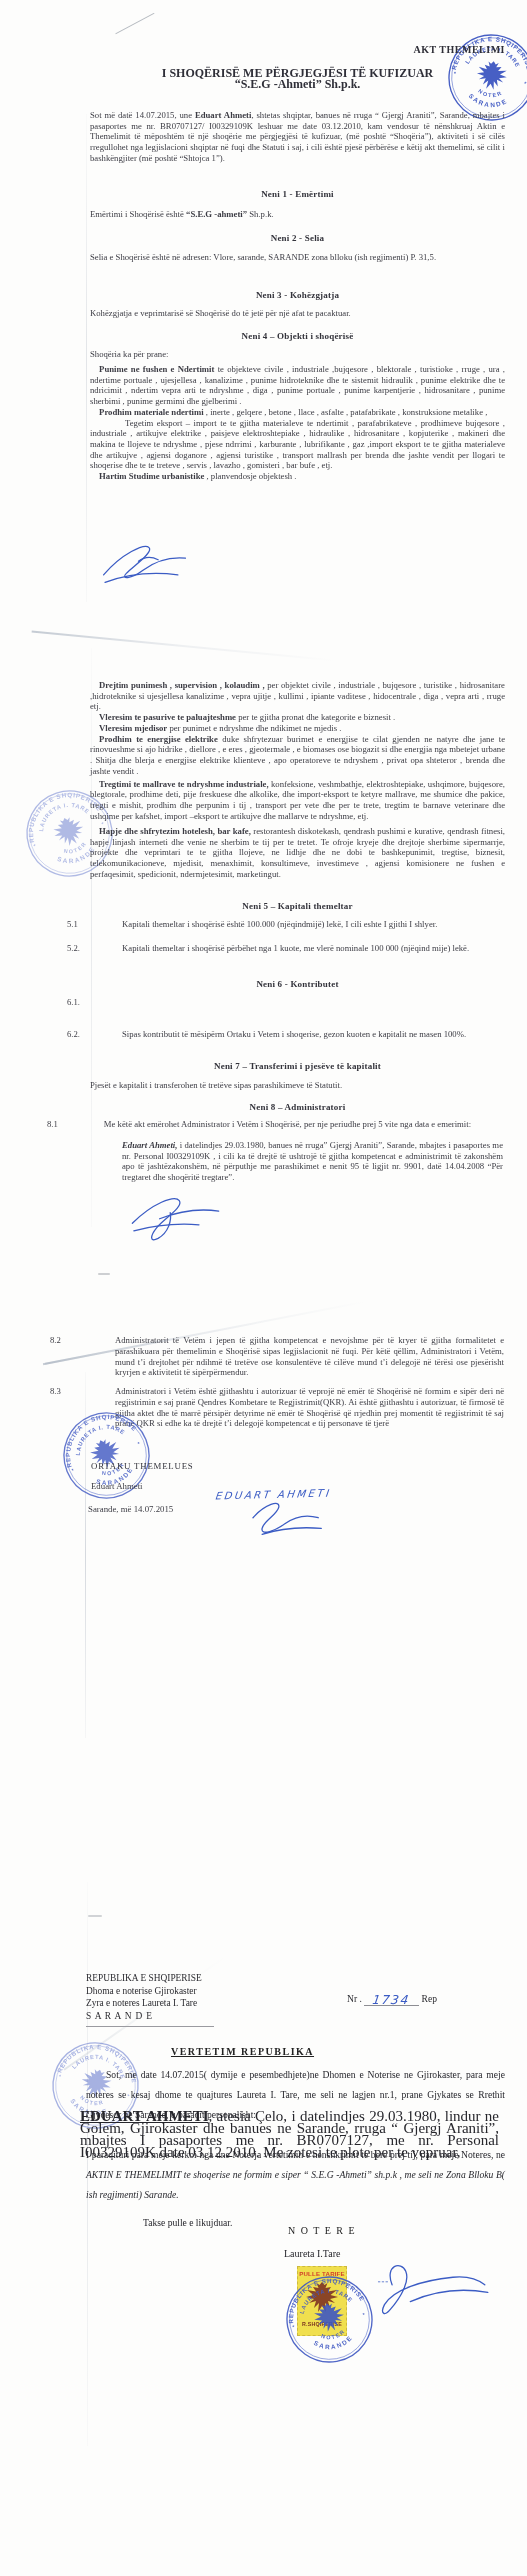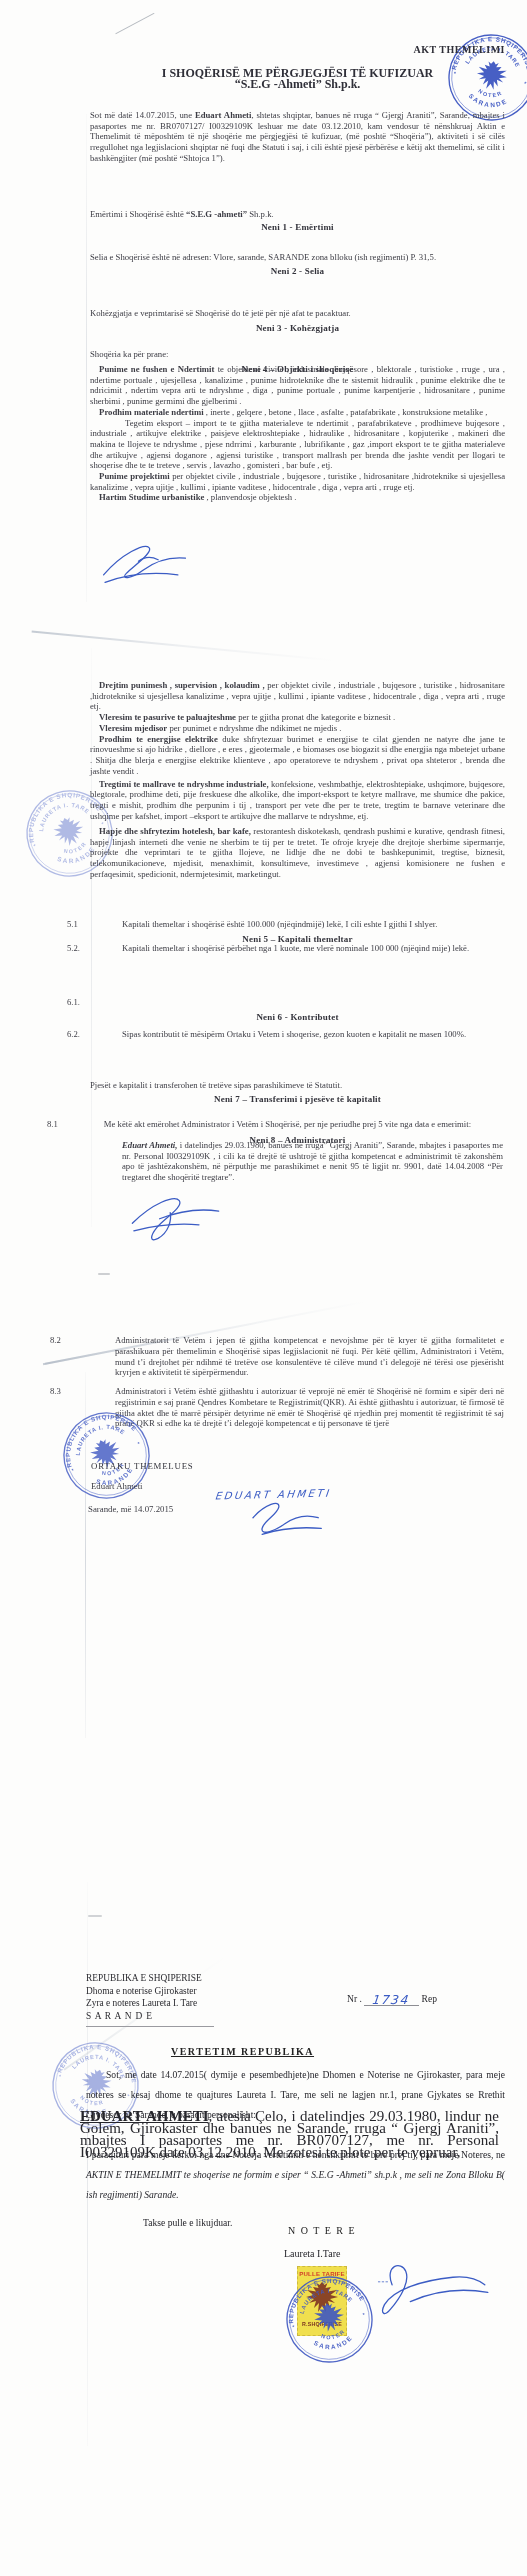--- a/index.html
+++ b/index.html
@@ -1,20 +1,20 @@
 <!DOCTYPE html>
 <html style="font-size:12.2px"><head>
 <meta charset="utf-8">
 <style>
   html,body{margin:0;padding:0;background:#e8e8e8;}
   #doc{position:relative;width:527px;height:2576px;background:#fdfdfc;overflow:hidden;
        font-family:"Liberation Serif",serif;color:#3c3c44;}
   .abs{position:absolute;}
   .body-text{font-size:8.7px;line-height:10.7px;text-align:justify;color:#3c3c44;margin:0;}
-  .h{font-weight:bold;text-align:center;font-size:9px;color:#33333b;letter-spacing:0.2px;margin-top:33px;}
+  .h{font-weight:bold;text-align:center;font-size:9px;color:#33333b;letter-spacing:0.2px;}
   .title1{font-weight:bold;font-size:10px;letter-spacing:0.5px;text-align:right;color:#2f2f38;}
   .title2{font-weight:bold;font-size:12px;text-align:center;color:#2f2f38;}
   .obj{margin:0;text-indent:9.1px;}
   .obj.bigind{text-indent:35px;}
   .lead{font-weight:bold;}
   .num-item{padding-left:55px;font-size:8.7px;line-height:10.7px;text-align:justify;}
   .num-item .num{position:absolute;left:0;top:0;}
   .num-item2{padding-left:65px;font-size:8.7px;line-height:10.8px;text-align:justify;}
   .num-item2 .num{position:absolute;left:0;top:0;}
   .stampc{color:#3e57c2;}
@@ -82,21 +82,20 @@
   <div class="abs h" style="left:90px;top:290px;width:415px">Neni 3 - Kohëzgjatja</div>
   <p class="abs body-text" style="left:90px;top:308px;width:415px">Kohëzgjatja e veprimtarisë së Shoqërisë do të jetë për një afat te pacaktuar.</p>
 
   <div class="abs h" style="left:90px;top:331px;width:415px">Neni 4 – Objekti i shoqërisë</div>
   <p class="abs body-text" style="left:90px;top:349px;width:415px">Shoqëria ka për prane:</p>
 
   <div class="abs" style="left:90px;top:364px;width:415px">
     <p class="body-text obj"><span class="lead">Punime ne fushen e Ndertimit</span><span> te objekteve civile , industriale ,bujqesore , blektorale , turistioke , rruge , ura , ndertime portuale , ujesjellesa , kanalizime , punime hidroteknike dhe te sistemit hidraulik , punime elektrike dhe te ndricimit , ndertim vepra arti te ndryshme , diga , punime portuale , punime karpentjerie , hidrosanitare , punime sherbimi , punime germimi dhe gjelberimi .</span></p>
     <p class="body-text obj"><span class="lead">Prodhim materiale ndertimi</span><span> ,  inerte , gelqere , betone , llace , asfalte , patafabrikate , konstruksione metalike ,</span></p>
     <p class="body-text obj bigind"><span>Tegetim eksport – import  te te  gjitha  materialeve  te  ndertimit , parafabrikateve , prodhimeve bujqesore , industriale , artikujve elektrike , paisjeve elektroshtepiake , hidraulike , hidrosanitare , kopjuterike , makineri dhe makina te llojeve te ndryshme , pjese ndrrimi , karburante , lubrifikante , gaz ,import eksport te te gjitha materialeve dhe artikujve , agjensi doganore , agjensi turistike , transport mallrash per brenda dhe jashte vendit per llogari te shoqerise dhe te te treteve , servis , lavazho , gomisteri , bar bufe , etj.</span></p>
-    <p class="body-text obj"><span class="lead">Punime projektimi</span><span> per objektet civile , industriale , bujqesore , turistike , hidrosanitare ,hidroteknike si ujesjellesa kanalizime , vepra ujitje , kullimi , ipiante vaditese , hidocentrale , diga , vepra arti , rruge etj.</span></p>
     <p class="body-text obj"><span class="lead">Hartim Studime urbanistike</span><span> , planvendosje objektesh .</span></p>
   </div>
 
   <svg class="abs sig" style="left:99px;top:540px" width="91" height="47" viewBox="0 0 120 62">
     <path d="M6,46 C30,18 60,4 66,10 C72,16 46,34 36,44 C28,52 42,52 58,40 C74,28 92,22 114,24"></path>
     <path d="M8,56 C40,44 72,42 104,46"></path>
     <path d="M52,28 C60,22 70,22 78,26"></path>
   </svg>
 
   <div class="abs fold" style="left:30.5px;top:645px;width:305px;transform:rotate(5.5deg)"></div>

